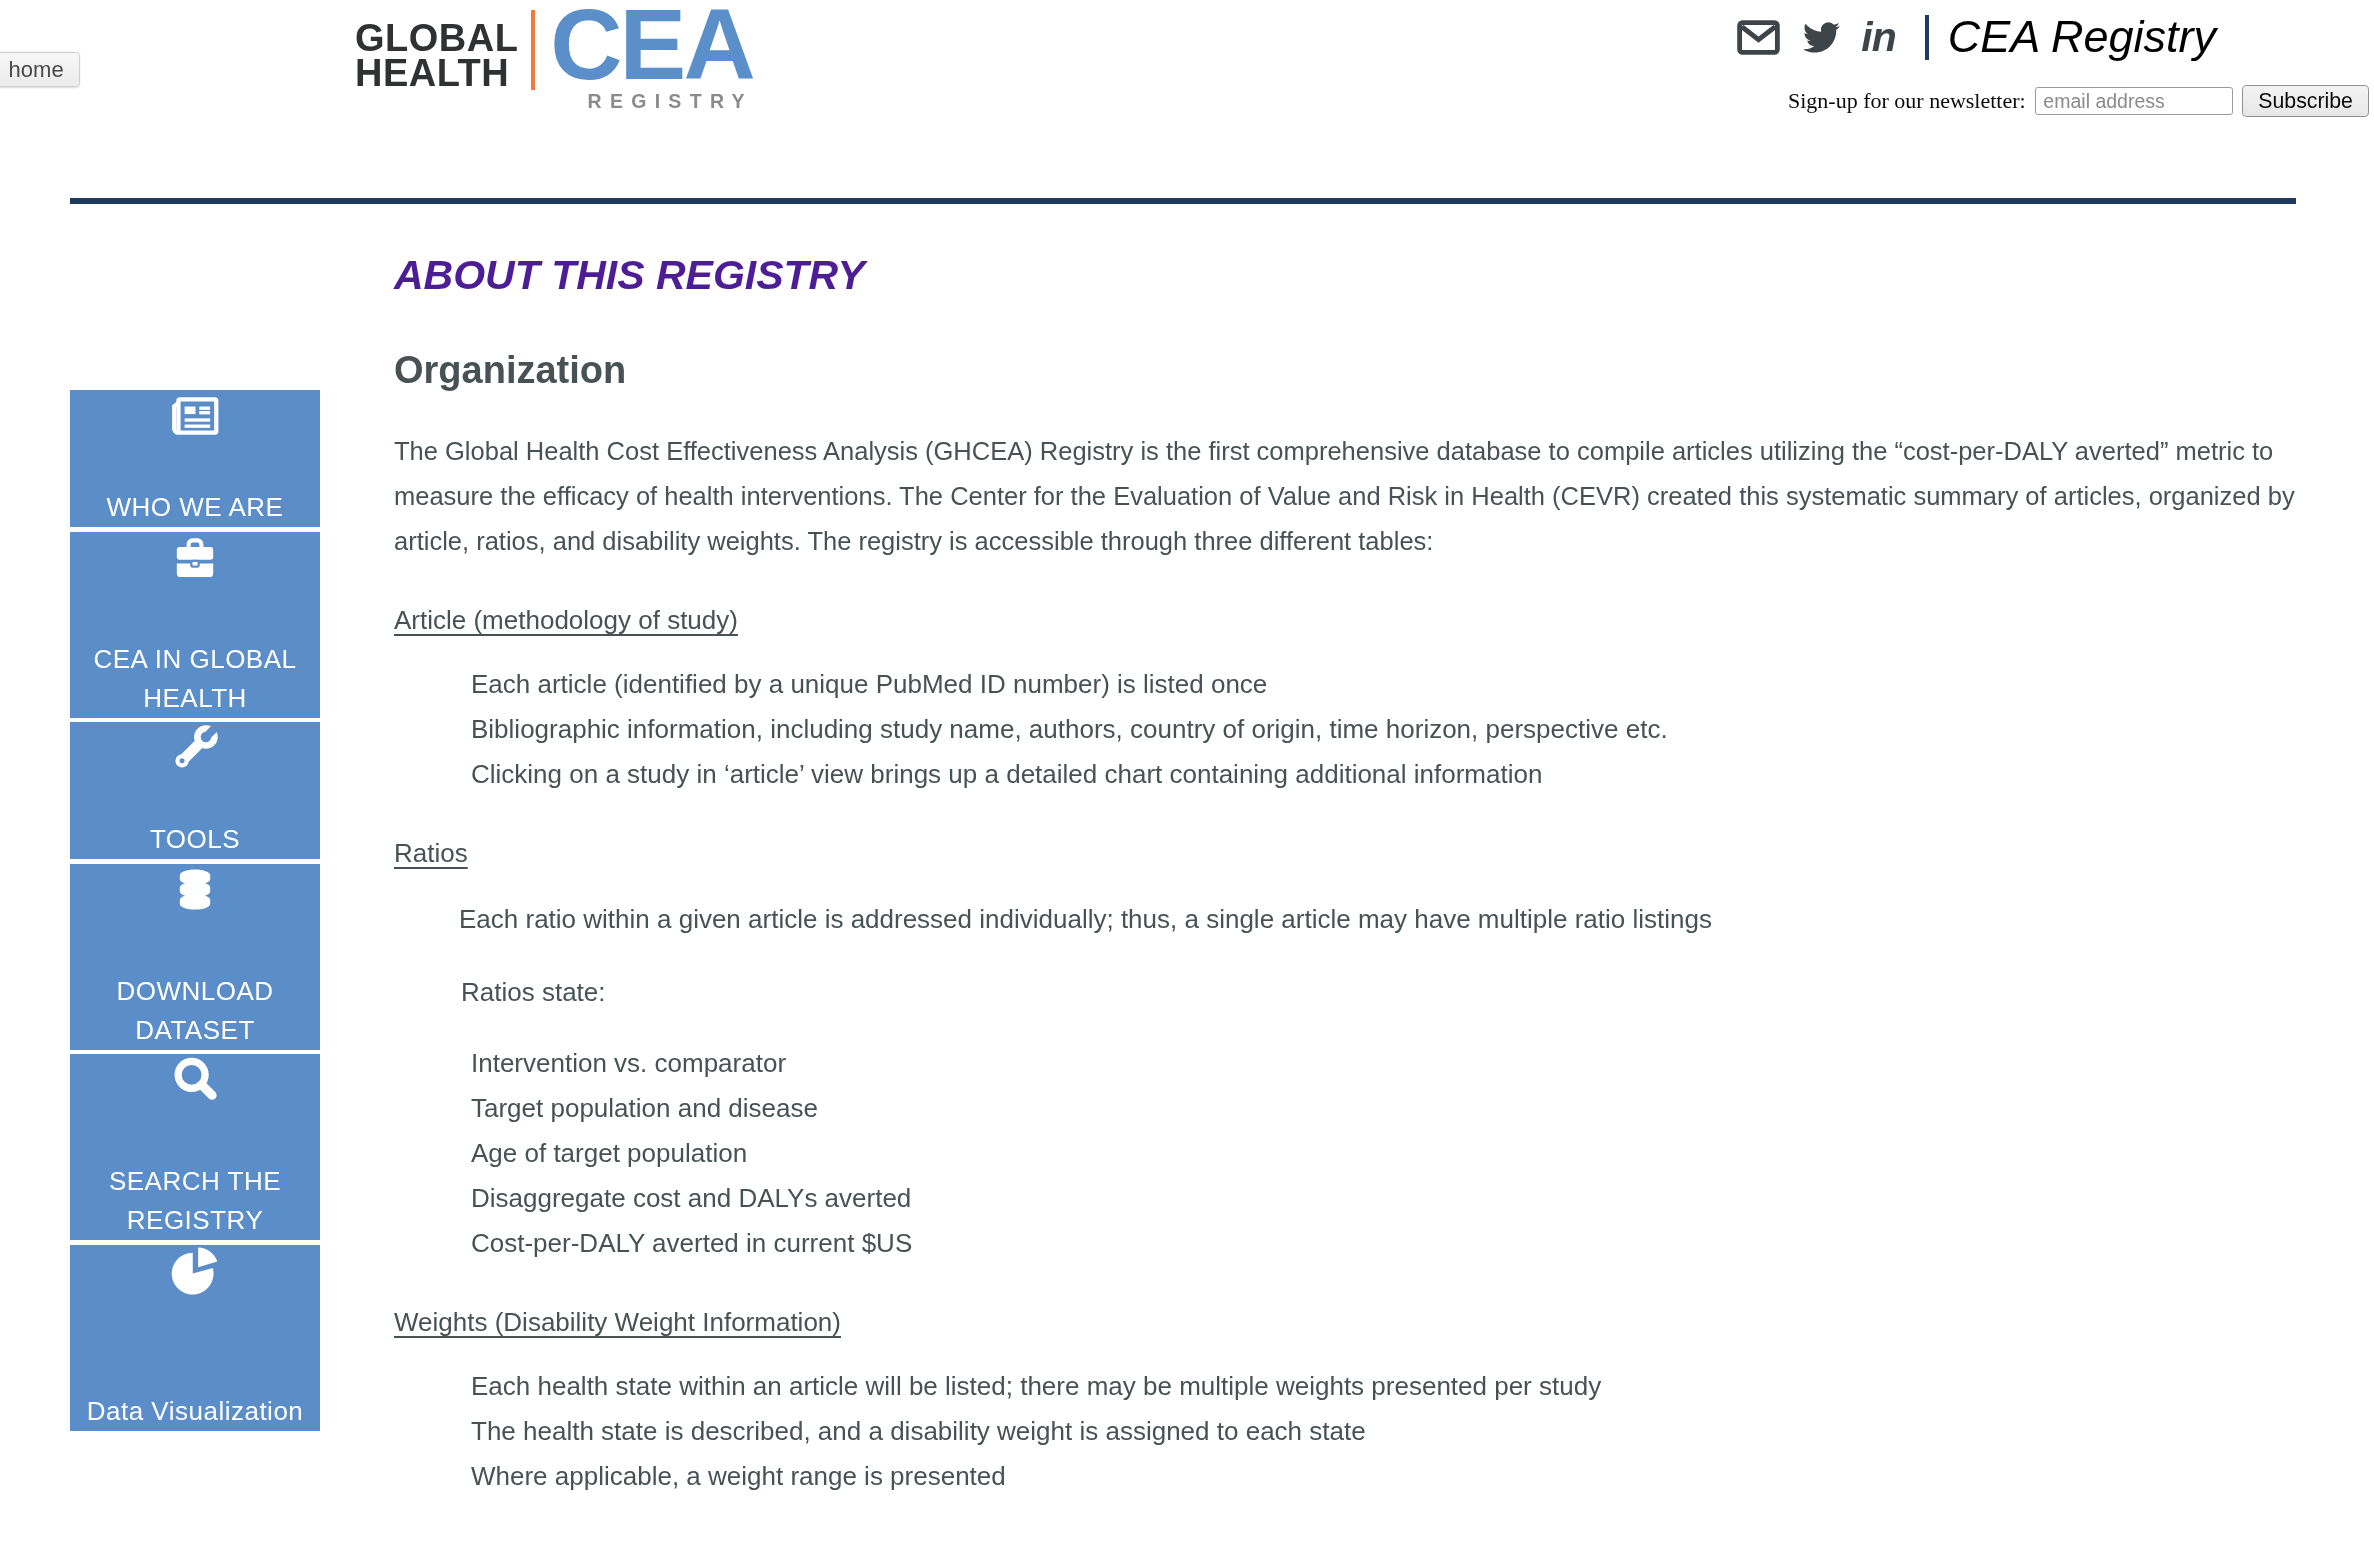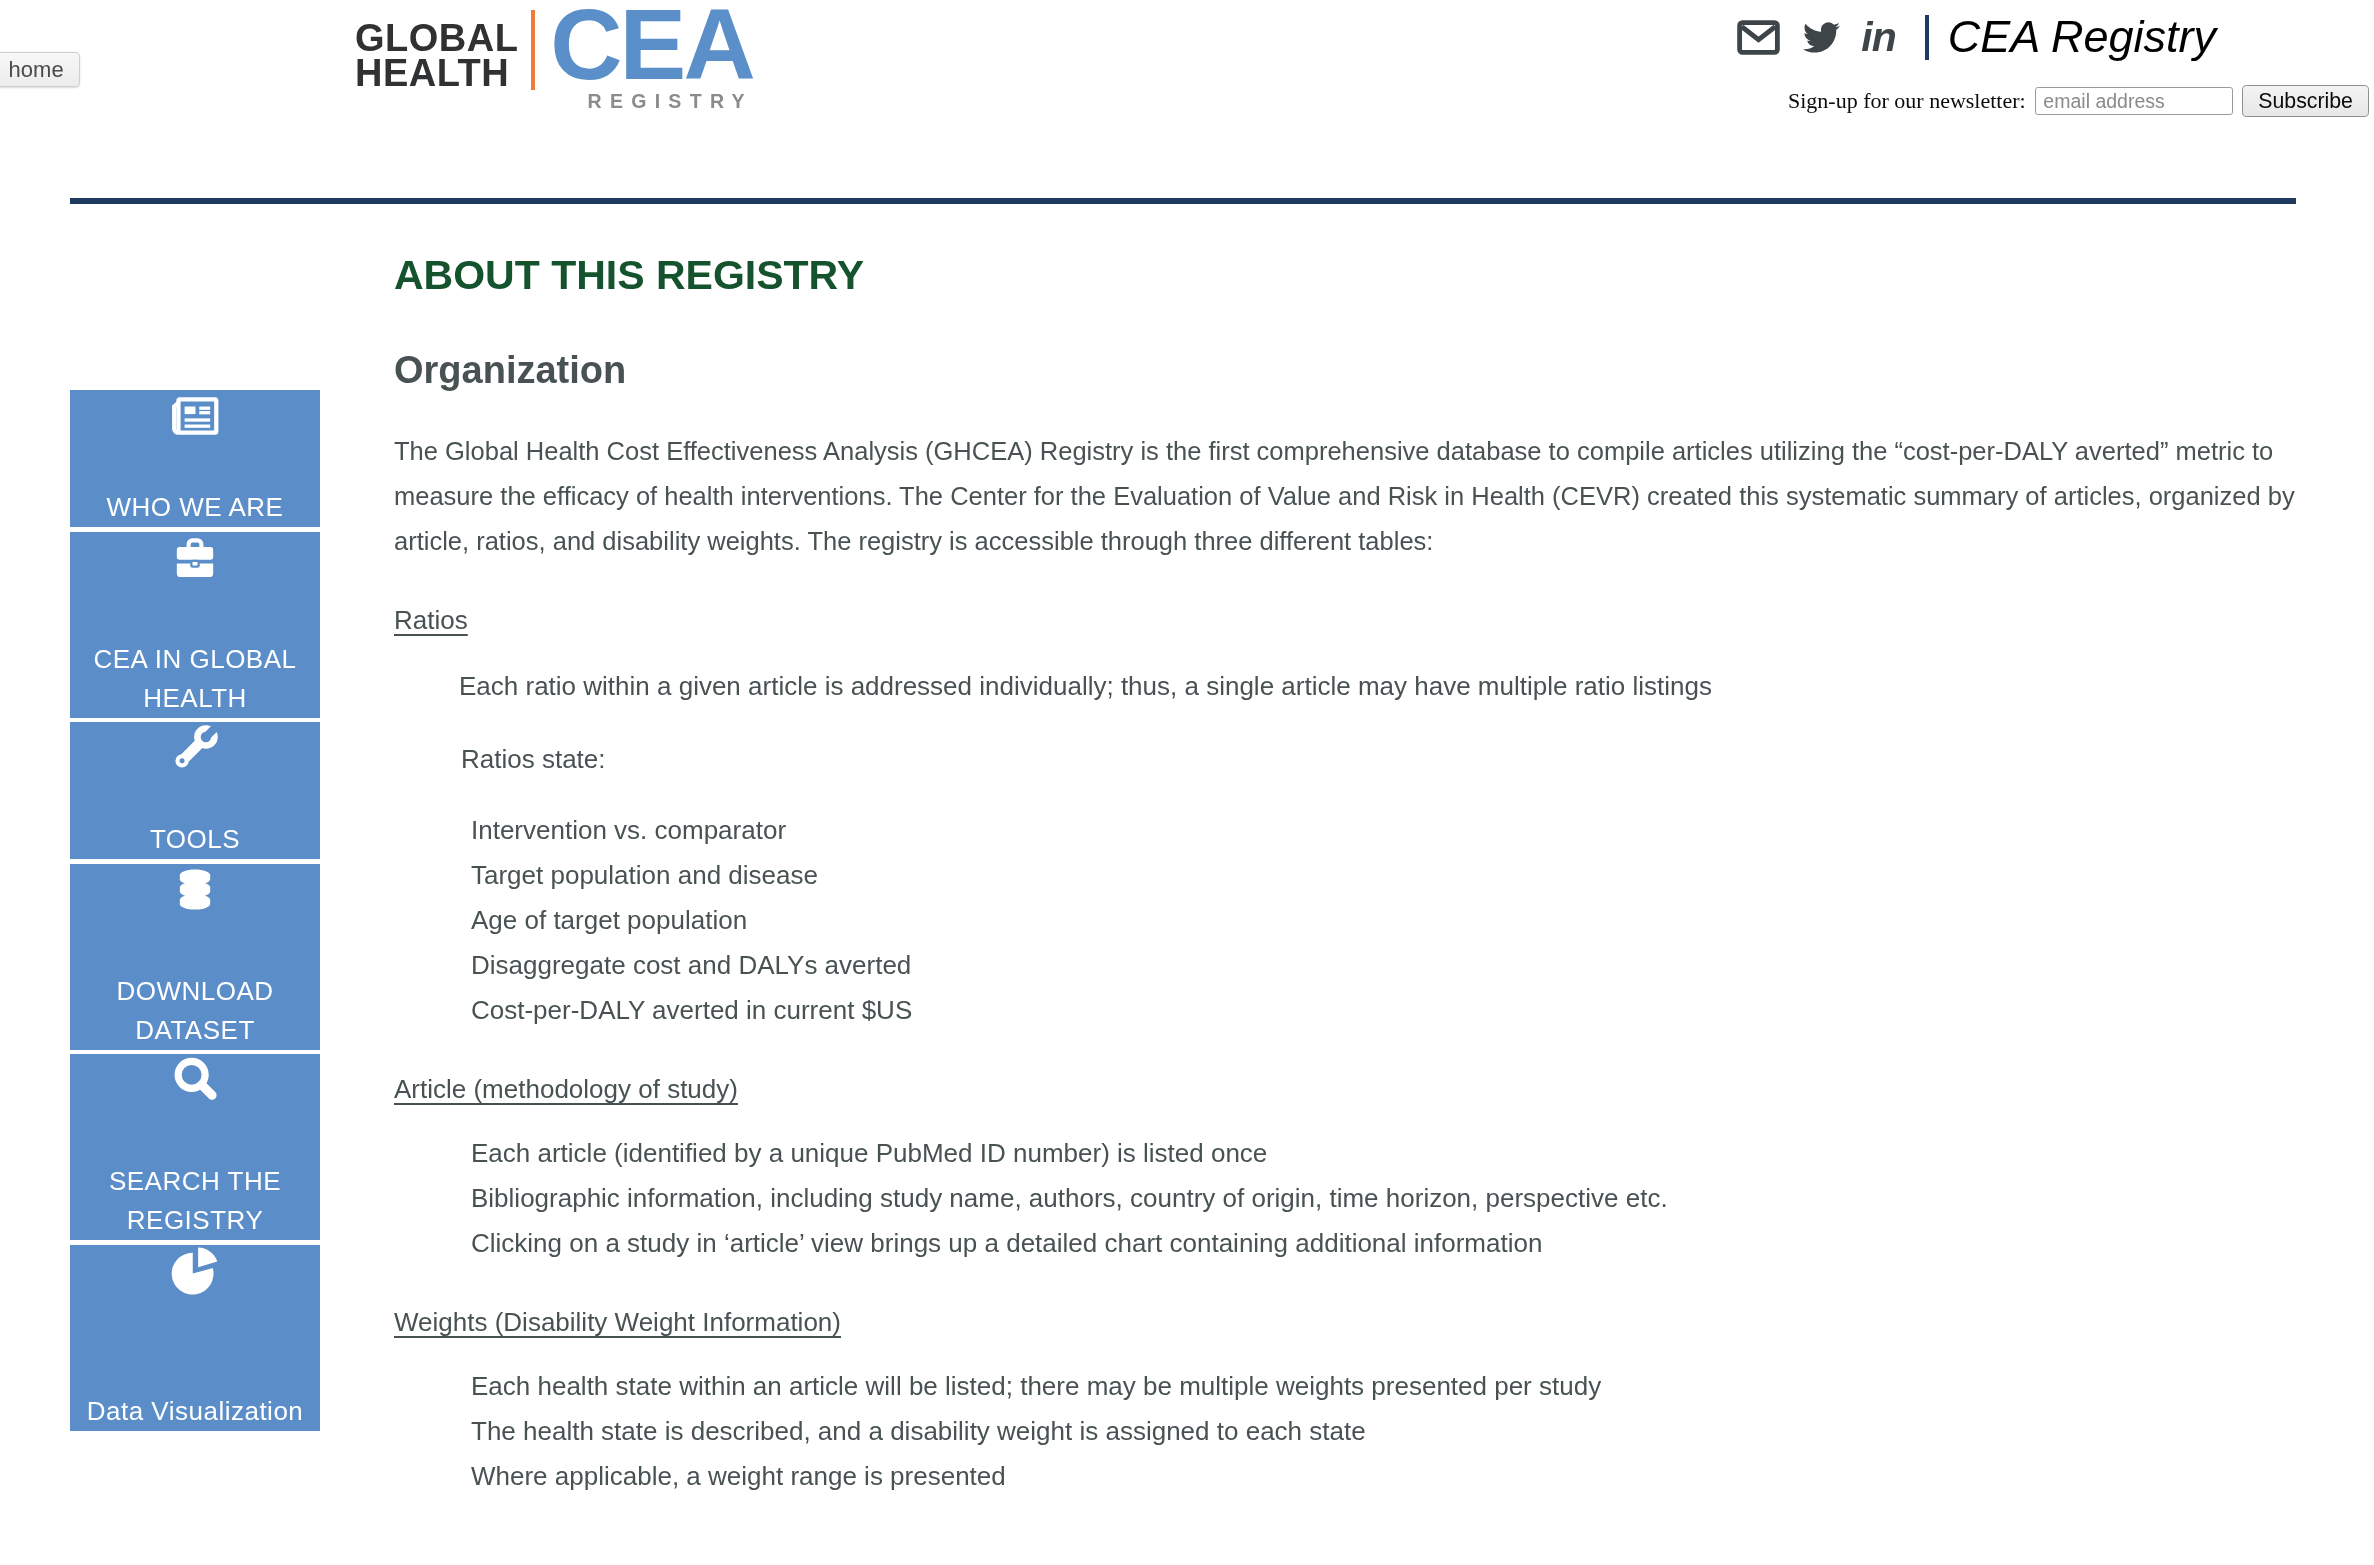--- a/index.html
+++ b/index.html
@@ -45,21 +45,21 @@
   .side-item { background:#5b8dc9; margin-bottom:4.6px; display:flex; flex-direction:column;
     align-items:center; justify-content:space-between; text-align:center; color:#fff; cursor:pointer; }
   .side-item:nth-child(1){ height:137px; } .side-item:nth-child(2){ height:186px; }
   .side-item:nth-child(3){ height:137px; } .side-item:nth-child(4){ height:186px; }
   .side-item:nth-child(5){ height:186px; } .side-item:nth-child(6){ height:186px; }
   .side-icon { display:block; margin-bottom:11px; }
   .side-label { font-size:26px; line-height:39px; font-weight:400; letter-spacing:0.5px; padding:0 7.4px; }
 
   
   .content { position:absolute; left:394px; top:230px; width:1939px; color:#485253; }
-  .content h1 { font-size:41px; font-weight:700; color:#14532d; margin-top:22px; letter-spacing:0px; }
+  .content h1 { font-size:41px; font-weight:700; color:#4c1d95; margin-top:22px; letter-spacing:0px;font-style:italic; }
   .content h3 { font-size:38px; font-weight:700; margin-top:50px; }
   .intro { font-size:25.5px; line-height:45px; margin-top:37px; }
   .sec-head { font-size:26px; margin-top:41px; text-decoration:underline; text-underline-offset:4.6px; }
   .blist { margin-top:26px; }
   .li { font-size:26px; line-height:45px; padding-left:77px; }
   .lead { font-size:26px; line-height:45px; margin-top:28px; padding-left:65px; }
   .lead2 { font-size:26px; line-height:45px; margin-top:28px; padding-left:67px; }
 </style>
 </head>
 <body>
@@ -180,42 +180,42 @@
     </a>
 
   </nav>
 
   <main class="content">
     <h1>ABOUT THIS REGISTRY</h1>
     <h3>Organization</h3>
     <p class="intro">The Global Health Cost Effectiveness Analysis (GHCEA) Registry is the first comprehensive database to compile articles utilizing the “cost-per-DALY averted” metric to measure the efficacy of health interventions. The Center for the Evaluation of Value and Risk in Health (CEVR) created this systematic summary of articles, organized by article, ratios, and disability weights. The registry is accessible through three different tables:</p>
 
     <section>
+      <div class="sec-head">Article (methodology of study)</div>
+      <div class="blist">
+        <div class="li">Each article (identified by a unique PubMed ID number) is listed once</div>
+        <div class="li">Bibliographic information, including study name, authors, country of origin, time horizon, perspective etc.</div>
+        <div class="li">Clicking on a study in ‘article’ view brings up a detailed chart containing additional information</div>
+      </div>
+    </section>
+
+    <section>
       <div class="sec-head">Ratios</div>
       <div class="lead">Each ratio within a given article is addressed individually; thus, a single article may have multiple ratio listings</div>
       <div class="lead2">Ratios state:</div>
       <div class="blist">
         <div class="li">Intervention vs. comparator</div>
         <div class="li">Target population and disease</div>
         <div class="li">Age of target population</div>
         <div class="li">Disaggregate cost and DALYs averted</div>
         <div class="li">Cost-per-DALY averted in current $US</div>
       </div>
     </section>
 
     <section>
-      <div class="sec-head">Article (methodology of study)</div>
-      <div class="blist">
-        <div class="li">Each article (identified by a unique PubMed ID number) is listed once</div>
-        <div class="li">Bibliographic information, including study name, authors, country of origin, time horizon, perspective etc.</div>
-        <div class="li">Clicking on a study in ‘article’ view brings up a detailed chart containing additional information</div>
-      </div>
-    </section>
-
-    <section>
       <div class="sec-head">Weights (Disability Weight Information)</div>
       <div class="blist">
         <div class="li">Each health state within an article will be listed; there may be multiple weights presented per study</div>
         <div class="li">The health state is described, and a disability weight is assigned to each state</div>
         <div class="li">Where applicable, a weight range is presented</div>
       </div>
     </section>
   </main>
 
 </div>

